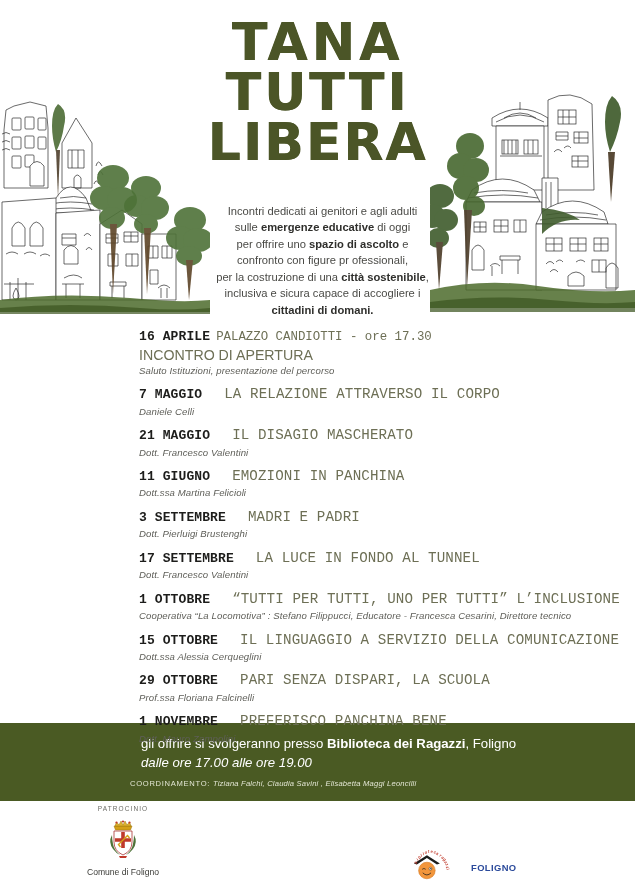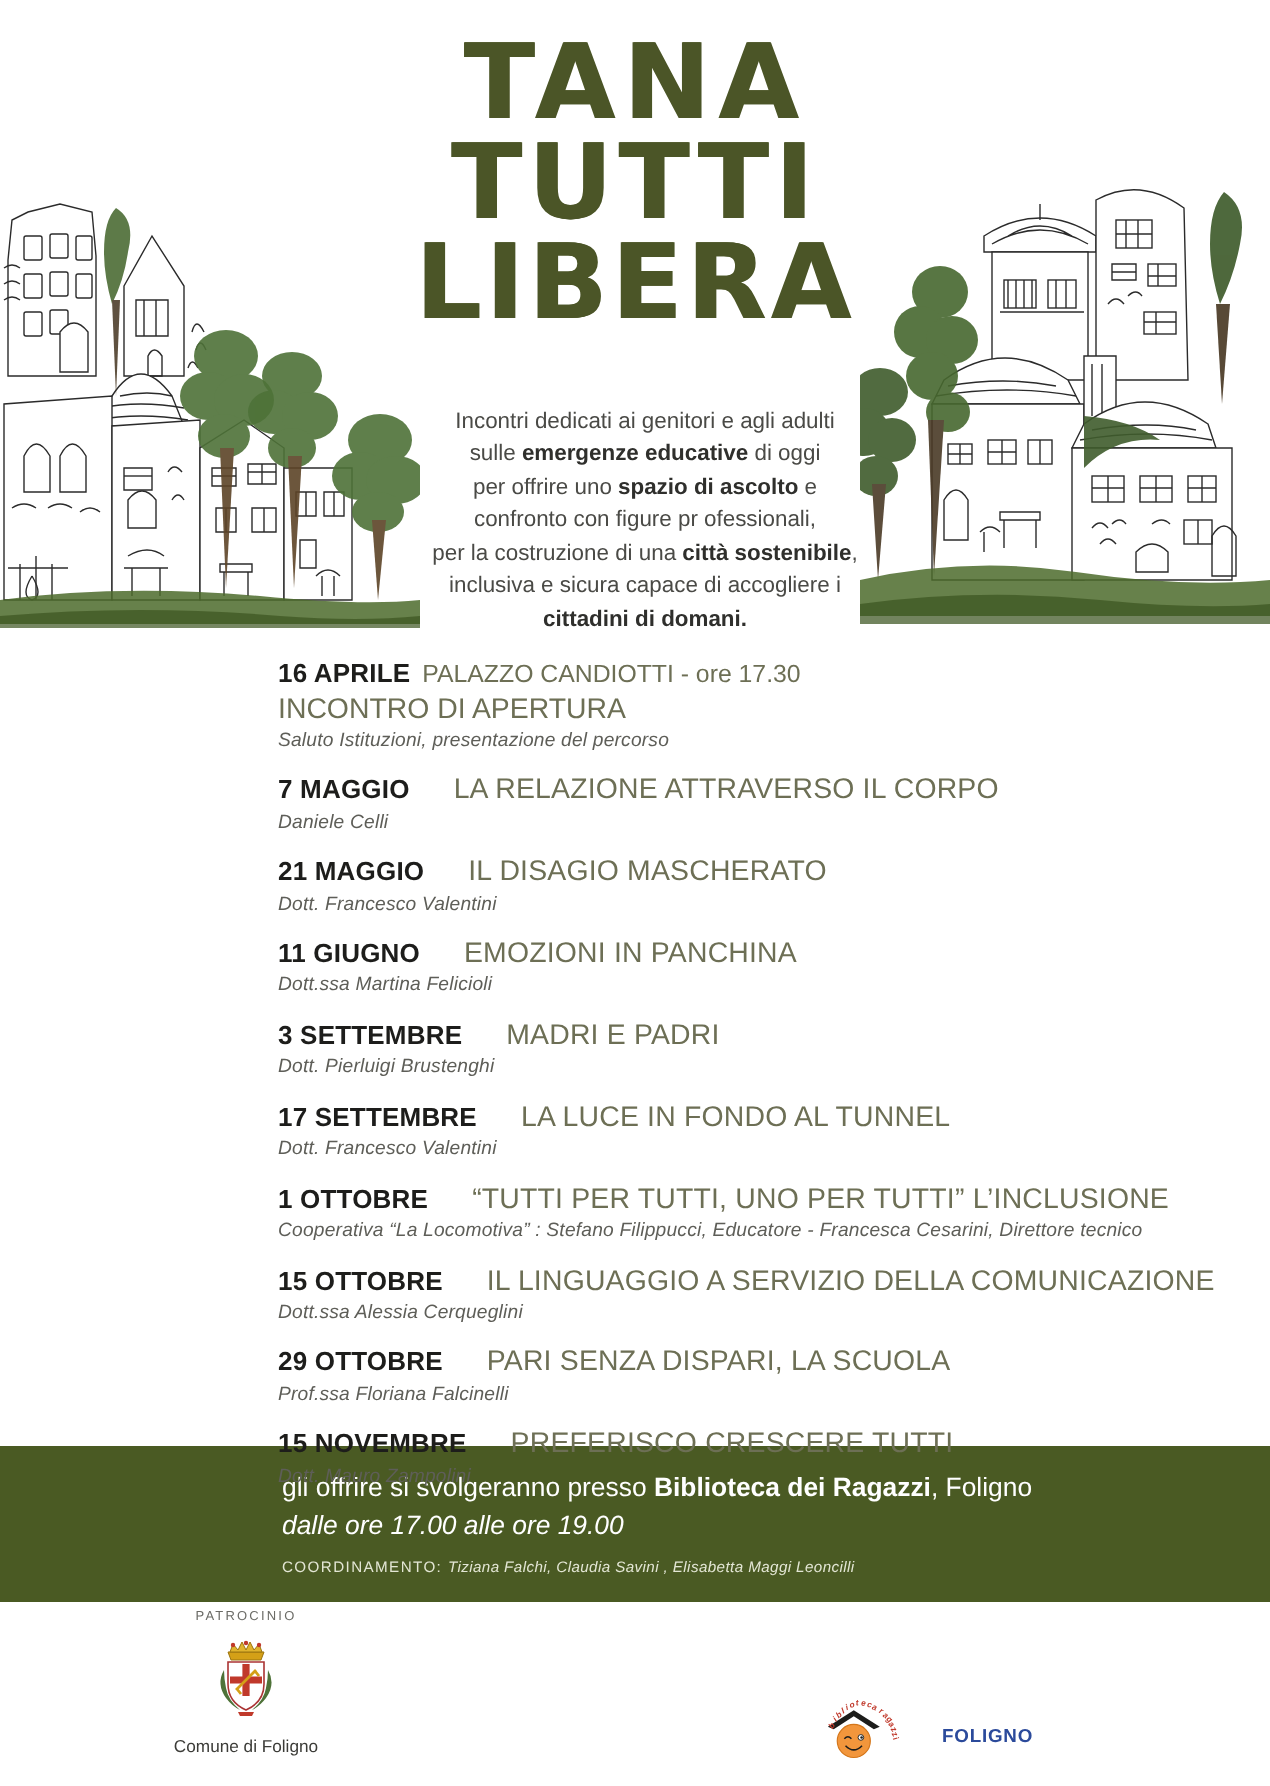--- a/index.html
+++ b/index.html
@@ -40,21 +40,21 @@
   
   .illus { position: absolute; top: 0; z-index: 2; pointer-events: none; }
   .illus-left { left: 0; top: 38px; width: 210px; height: 280px; }
   .illus-right { right: 0; top: 60px; width: 205px; height: 258px; }
 
   
   .events {
     position: absolute; left: 139px; top: 328px; width: 470px; z-index: 6;
   }
   .event { margin-bottom: 9.5px; }
-  .ev-head { white-space: nowrap; line-height: 1.12; }
+  .ev-head { white-space: nowrap; line-height: 1.12; font-family: Liberation Mono, monospace; }
   .ev-date {
     font-size: 13px; font-weight: 700; color: #1d1d1b;
     letter-spacing: 0.1px;
   }
   .ev-title {
     font-size: 14.2px; font-weight: 400; color: #6d6f55;
     letter-spacing: 0.1px; margin-left: 6px; padding-left: 16px;
   }
   .ev-place {
     font-size: 12.4px; font-weight: 400; color: #6d6f55; margin-left: 6px;
@@ -73,21 +73,21 @@
     position: absolute; left: 0; top: 723px; width: 635px; height: 78px;
     background: #4a5a23; z-index: 5;
   }
   .band-main {
     position: absolute; left: 141px; top: 11px; width: 470px;
     font-size: 13.2px; color: #ffffff; line-height: 1.45;
   }
   .band-main b { font-weight: 700; }
   .band-hours { font-style: italic; font-size: 13.2px; color: #ffffff; }
   .band-coord {
-    position: absolute; left: 141px; top: 56px; width: 470px;
+    position: absolute; left: 130px; top: 56px; width: 470px;
     font-size: 7.6px; color: #e3e6d4; letter-spacing: 0.7px;
   }
   .band-coord .names { font-style: italic; letter-spacing: 0.2px; }
 
   
   .footer { position: absolute; left: 0; top: 801px; width: 635px; height: 92px; background: #fff; z-index: 5; }
   .patrocinio {
     position: absolute; left: 63px; top: 4px; width: 120px; text-align: center;
   }
   .patro-label { font-size: 6.5px; letter-spacing: 1.1px; color: #6b6b66; }
@@ -304,21 +304,21 @@
       </div>
       <div class="event">
         <div class="ev-head"><span class="ev-date">15 OTTOBRE</span><span class="ev-title">IL LINGUAGGIO A SERVIZIO DELLA COMUNICAZIONE</span></div>
         <div class="ev-speaker">Dott.ssa Alessia Cerqueglini</div>
       </div>
       <div class="event">
         <div class="ev-head"><span class="ev-date">29 OTTOBRE</span><span class="ev-title">PARI SENZA DISPARI, LA SCUOLA</span></div>
         <div class="ev-speaker">Prof.ssa Floriana Falcinelli</div>
       </div>
       <div class="event">
-        <div class="ev-head"><span class="ev-date">15 NOVEMBRE</span><span class="ev-title">PREFERISCO CRESCERE TUTTI</span></div>
+        <div class="ev-head"><span class="ev-date">1 NOVEMBRE</span><span class="ev-title">PREFERISCO PANCHINA BENE</span></div>
         <div class="ev-speaker">Dott. Mauro Zampolini</div>
       </div>
     </div>
 
   <div class="band">
     <div class="band-main">
       <span>gli offrire si svolgeranno presso </span><b>Biblioteca dei Ragazzi</b><span>, Foligno</span><br>
       <span class="band-hours">dalle ore 17.00 alle ore 19.00</span>
     </div>
     <div class="band-coord">

